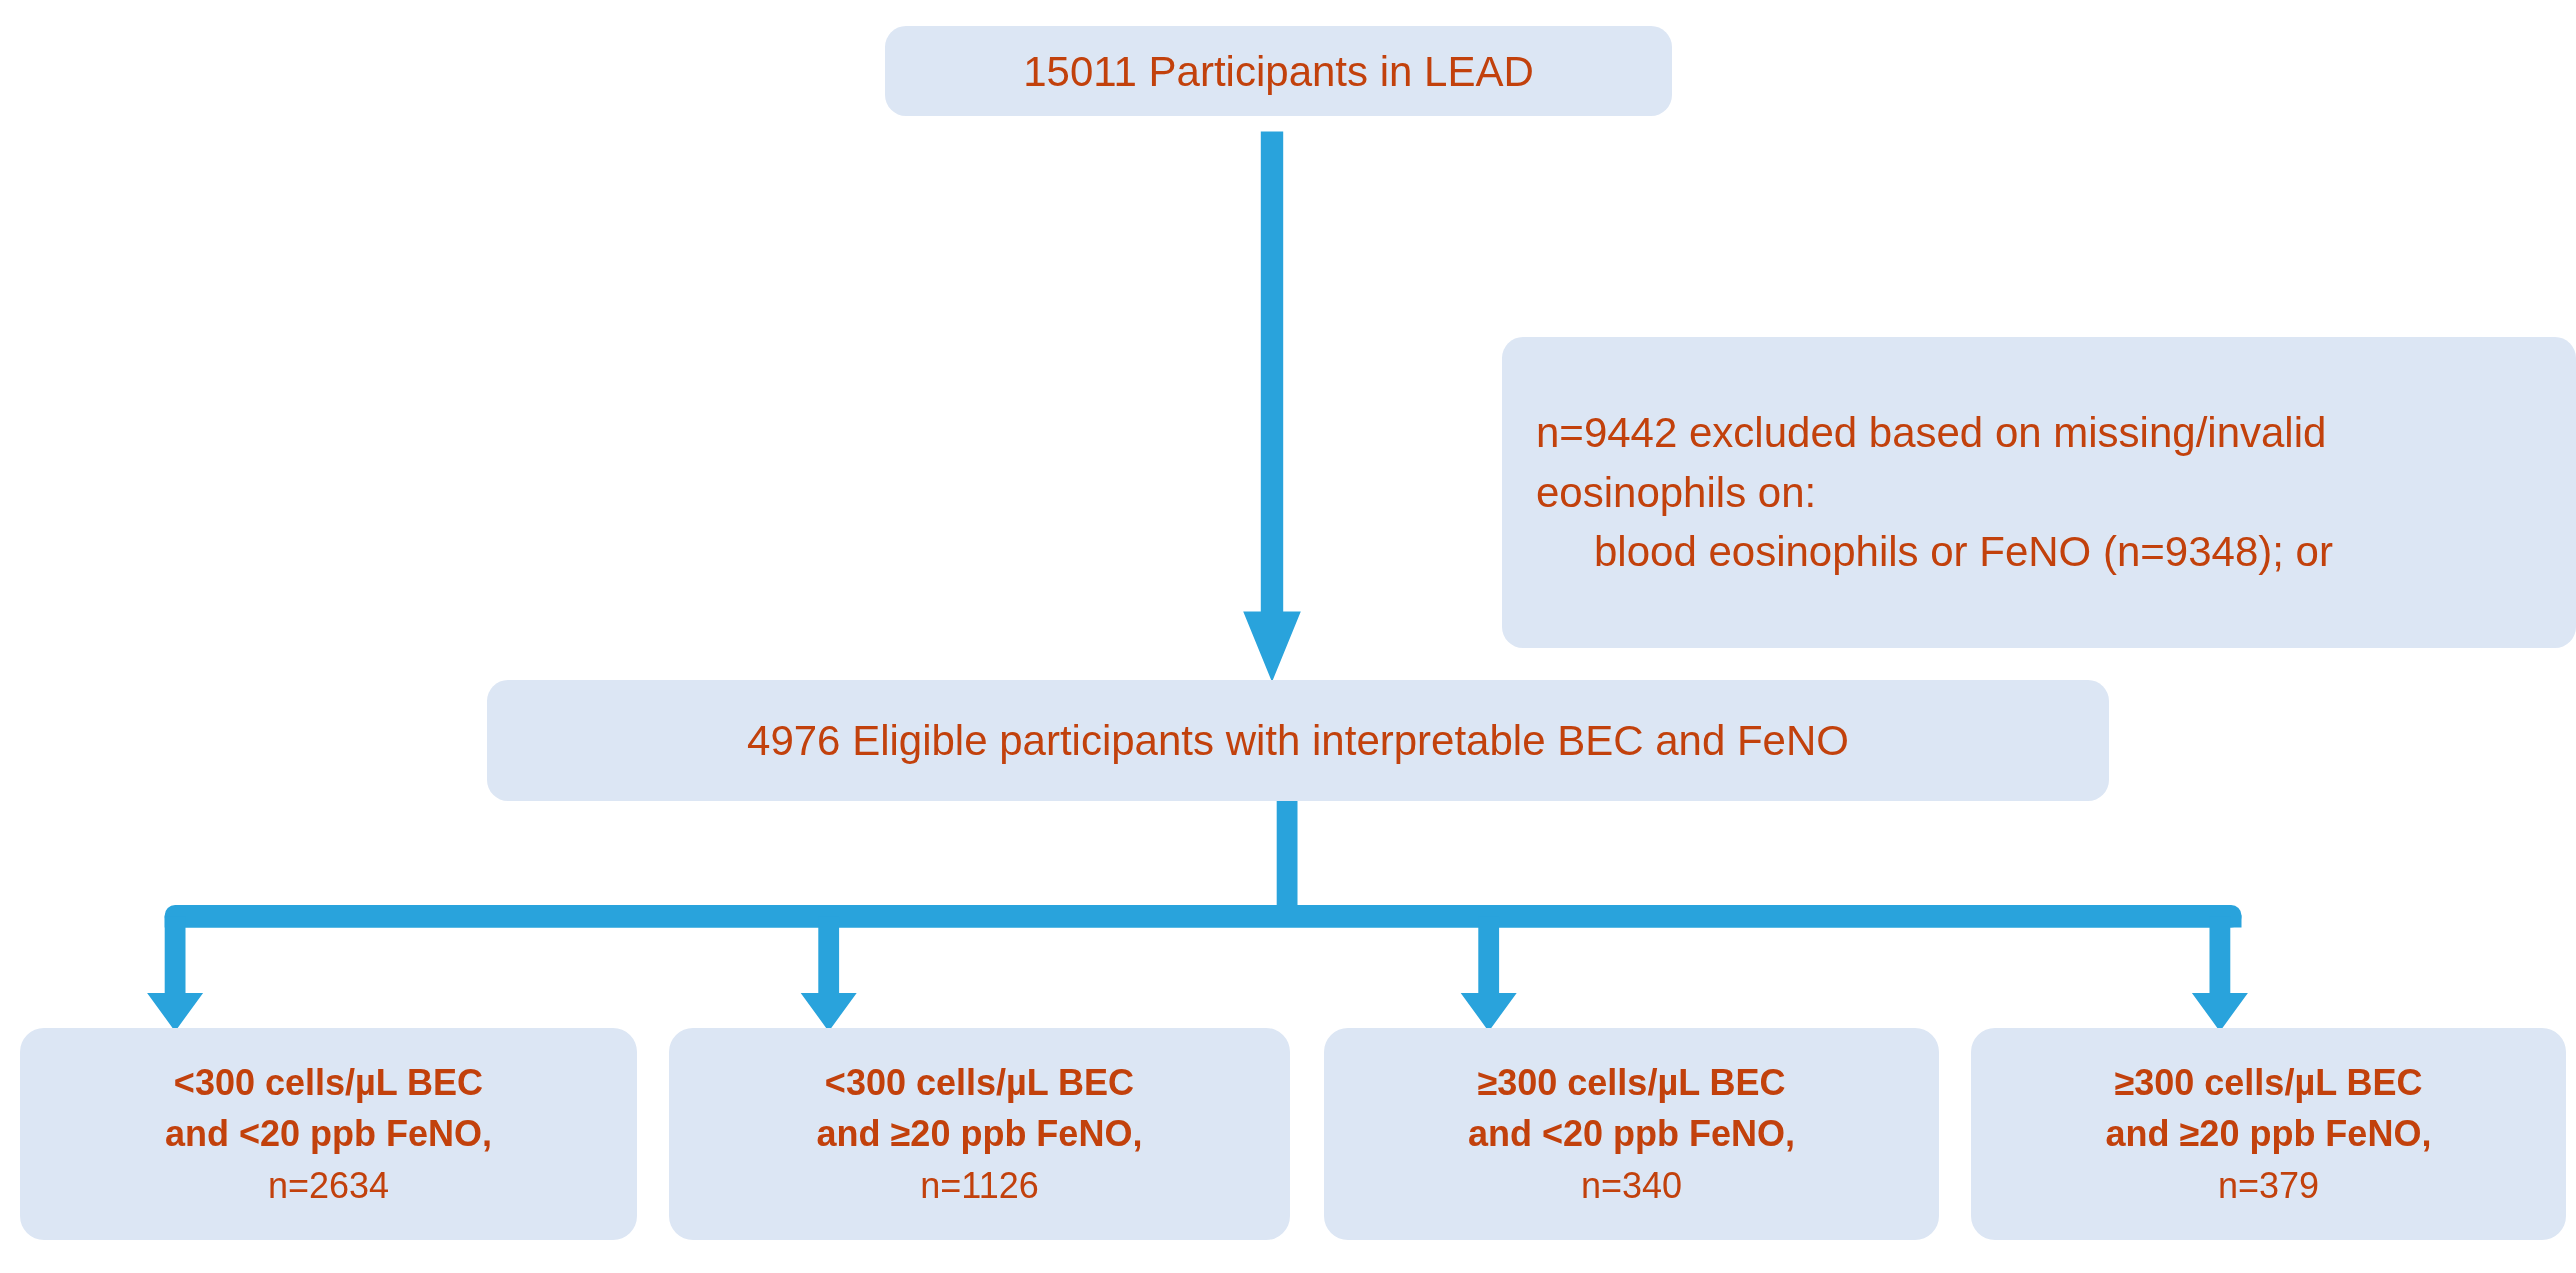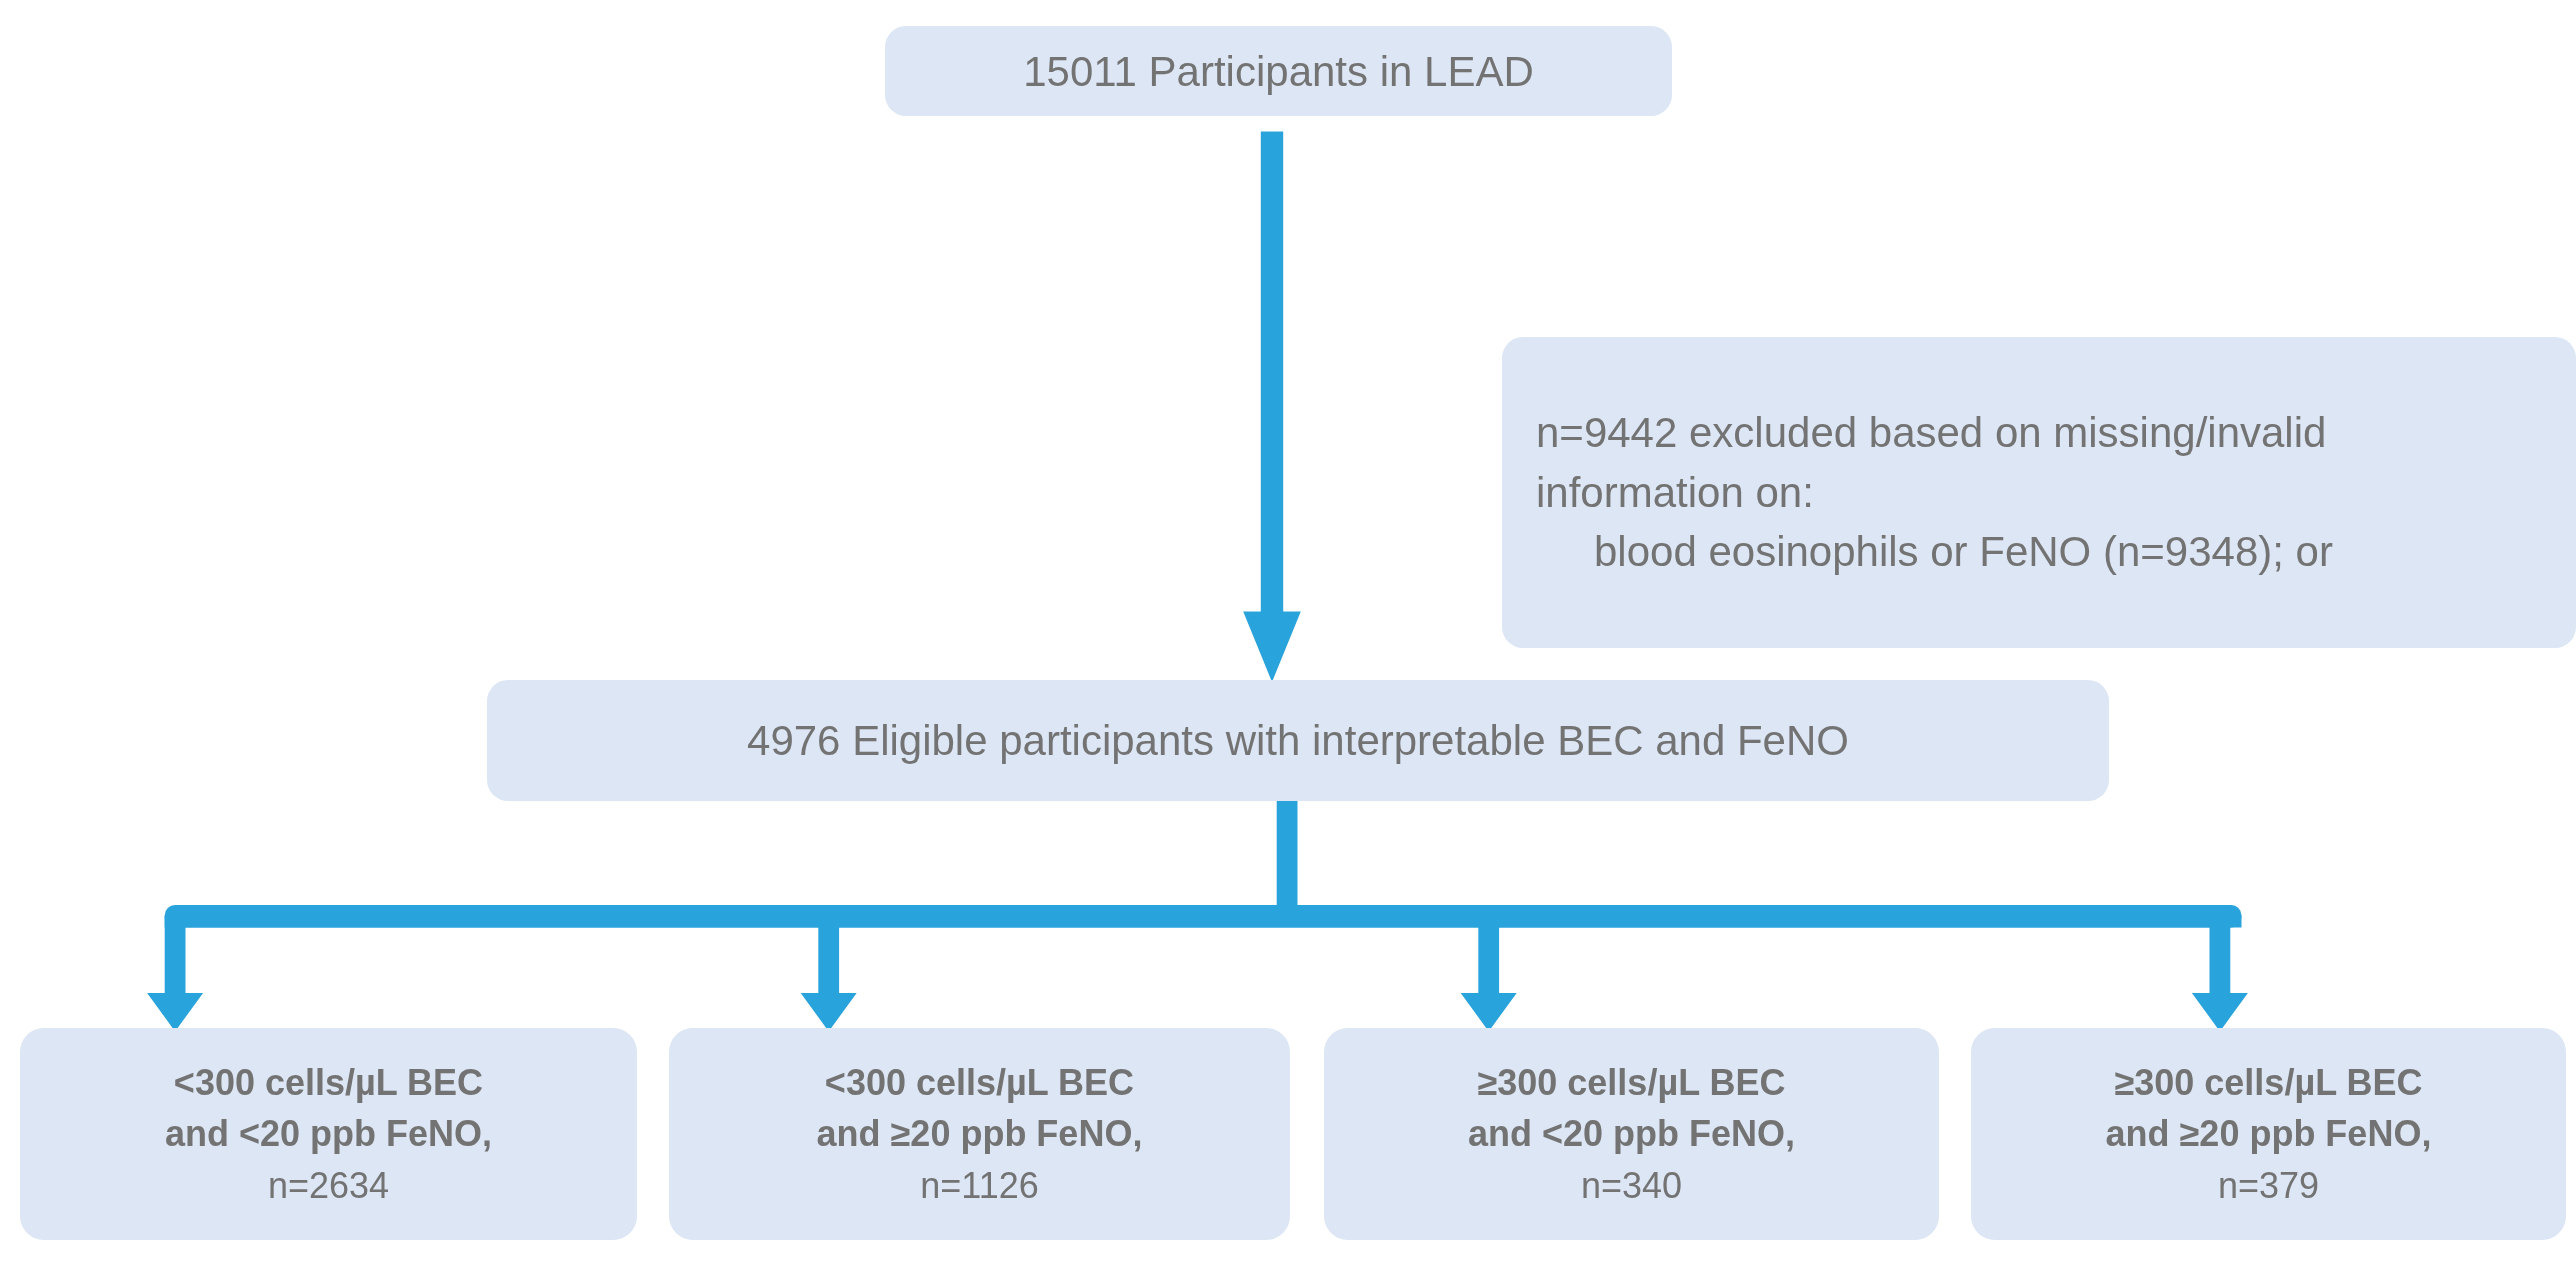--- a/index.html
+++ b/index.html
@@ -18,21 +18,21 @@
     overflow: hidden;
   }
   .node {
     position: absolute;
     box-sizing: border-box;
     background: #dce6f4;
     border-radius: 21px;
     display: flex;
     flex-direction: column;
     justify-content: center;
-    color: #737373;
+    color: #c2410c;
     line-height: 1.42;
   }
   .node-text {
     display: block;
     white-space: pre;
   }
 
   
   #node-top {
     left: 885px;
@@ -126,21 +126,21 @@
     </svg>
   </div>
 
   <div class="node" id="node-top">
     <span class="node-text">15011 Participants in LEAD</span>
   </div>
 
 
   <div class="node" id="node-excl-2">
     <span class="node-text">n=9442 excluded based on missing/invalid</span>
-    <span class="node-text">information on:</span>
+    <span class="node-text">eosinophils on:</span>
     <span class="node-text indent">blood eosinophils or FeNO (n=9348); or</span>
   </div>
 
   <div class="node" id="node-eligible">
     <span class="node-text">4976 Eligible participants with interpretable BEC and FeNO</span>
   </div>
 
   <div class="node node-bottom" id="node-b1">
     <span class="b-line">&lt;300 cells/µL BEC</span>
     <span class="b-line">and &lt;20 ppb FeNO,</span>

